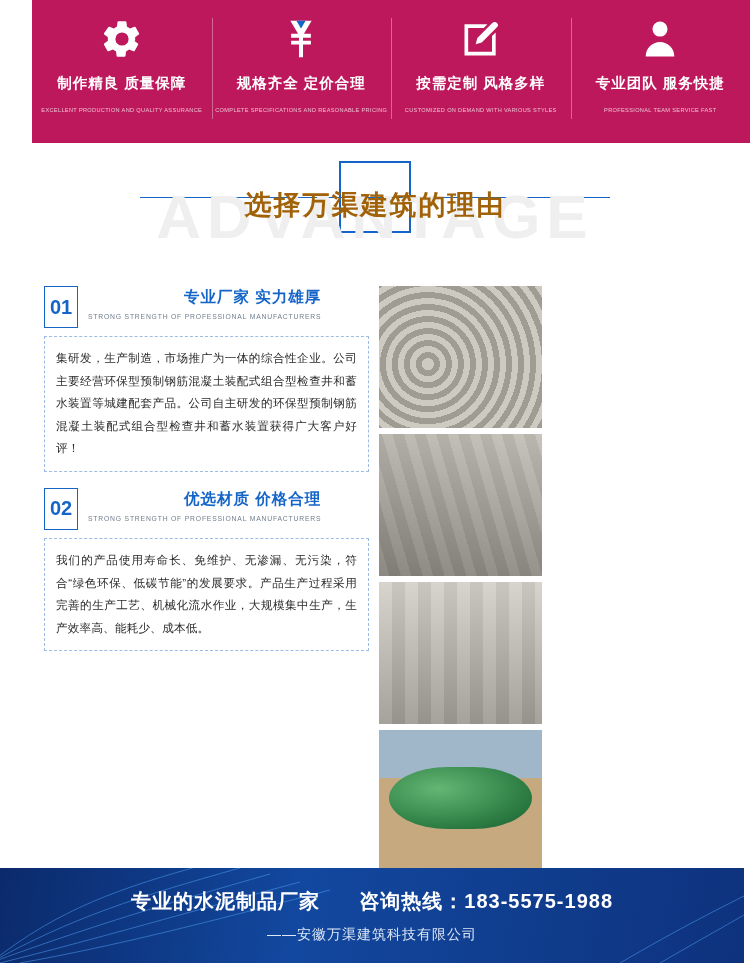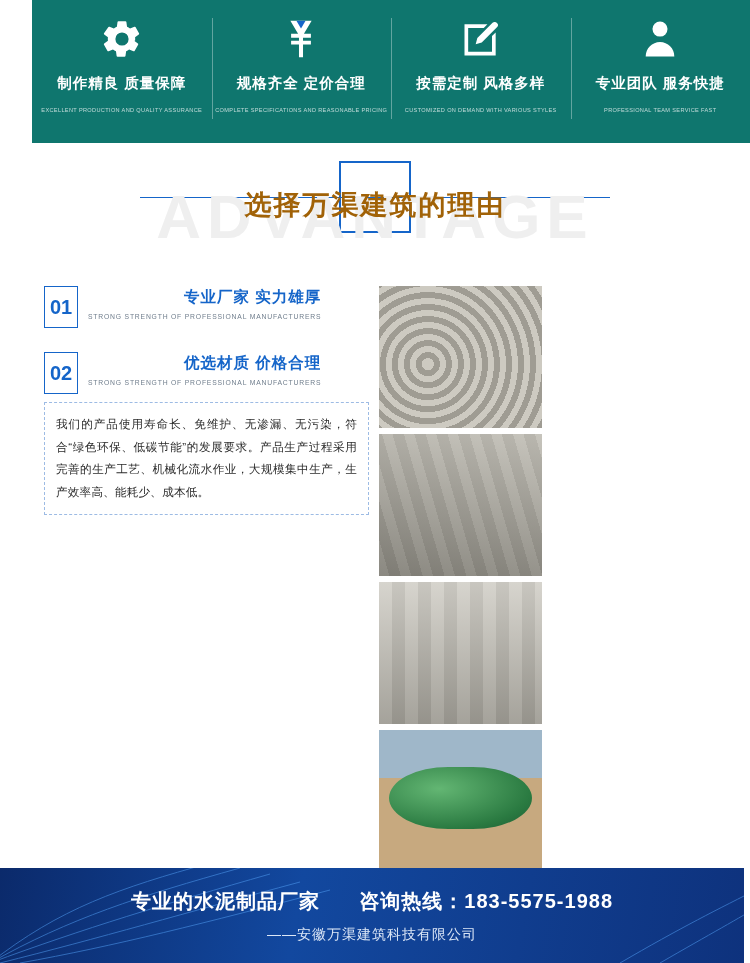--- a/index.html
+++ b/index.html
@@ -6,21 +6,21 @@
   body {
     width: 750px; height: 963px;
     font-family: "Liberation Sans", sans-serif;
     background: #ffffff;
     overflow: hidden;
   }
 
   
   .topbar {
     height: 143px;
-    background: #0f766e;
+    background: #be185d;
     display: flex;
     align-items: stretch;
     position: relative;
     margin-left: 32px;
   }
   .topbar-cell {
     flex: 1;
     display: flex;
     flex-direction: column;
     align-items: center;
@@ -315,20 +315,21 @@
     <div class="textcol">
 
       <div>
         <div class="sec-head">
           <div class="num">01</div>
           <div class="sec-titles">
             <div class="sec-cn">专业厂家 实力雄厚</div>
             <div class="sec-en">STRONG STRENGTH OF PROFESSIONAL MANUFACTURERS</div>
           </div>
         </div>
+        <div class="para">集研发，生产制造，市场推广为一体的综合性企业。公司主要经营环保型预制钢筋混凝土装配式组合型检查井和蓄水装置等城建配套产品。公司自主研发的环保型预制钢筋混凝土装配式组合型检查井和蓄水装置获得广大客户好评！</div>
       </div>
 
       <div style="height:16px"></div>
 
       <div>
         <div class="sec-head">
           <div class="num">02</div>
           <div class="sec-titles">
             <div class="sec-cn">优选材质 价格合理</div>
             <div class="sec-en">STRONG STRENGTH OF PROFESSIONAL MANUFACTURERS</div>

